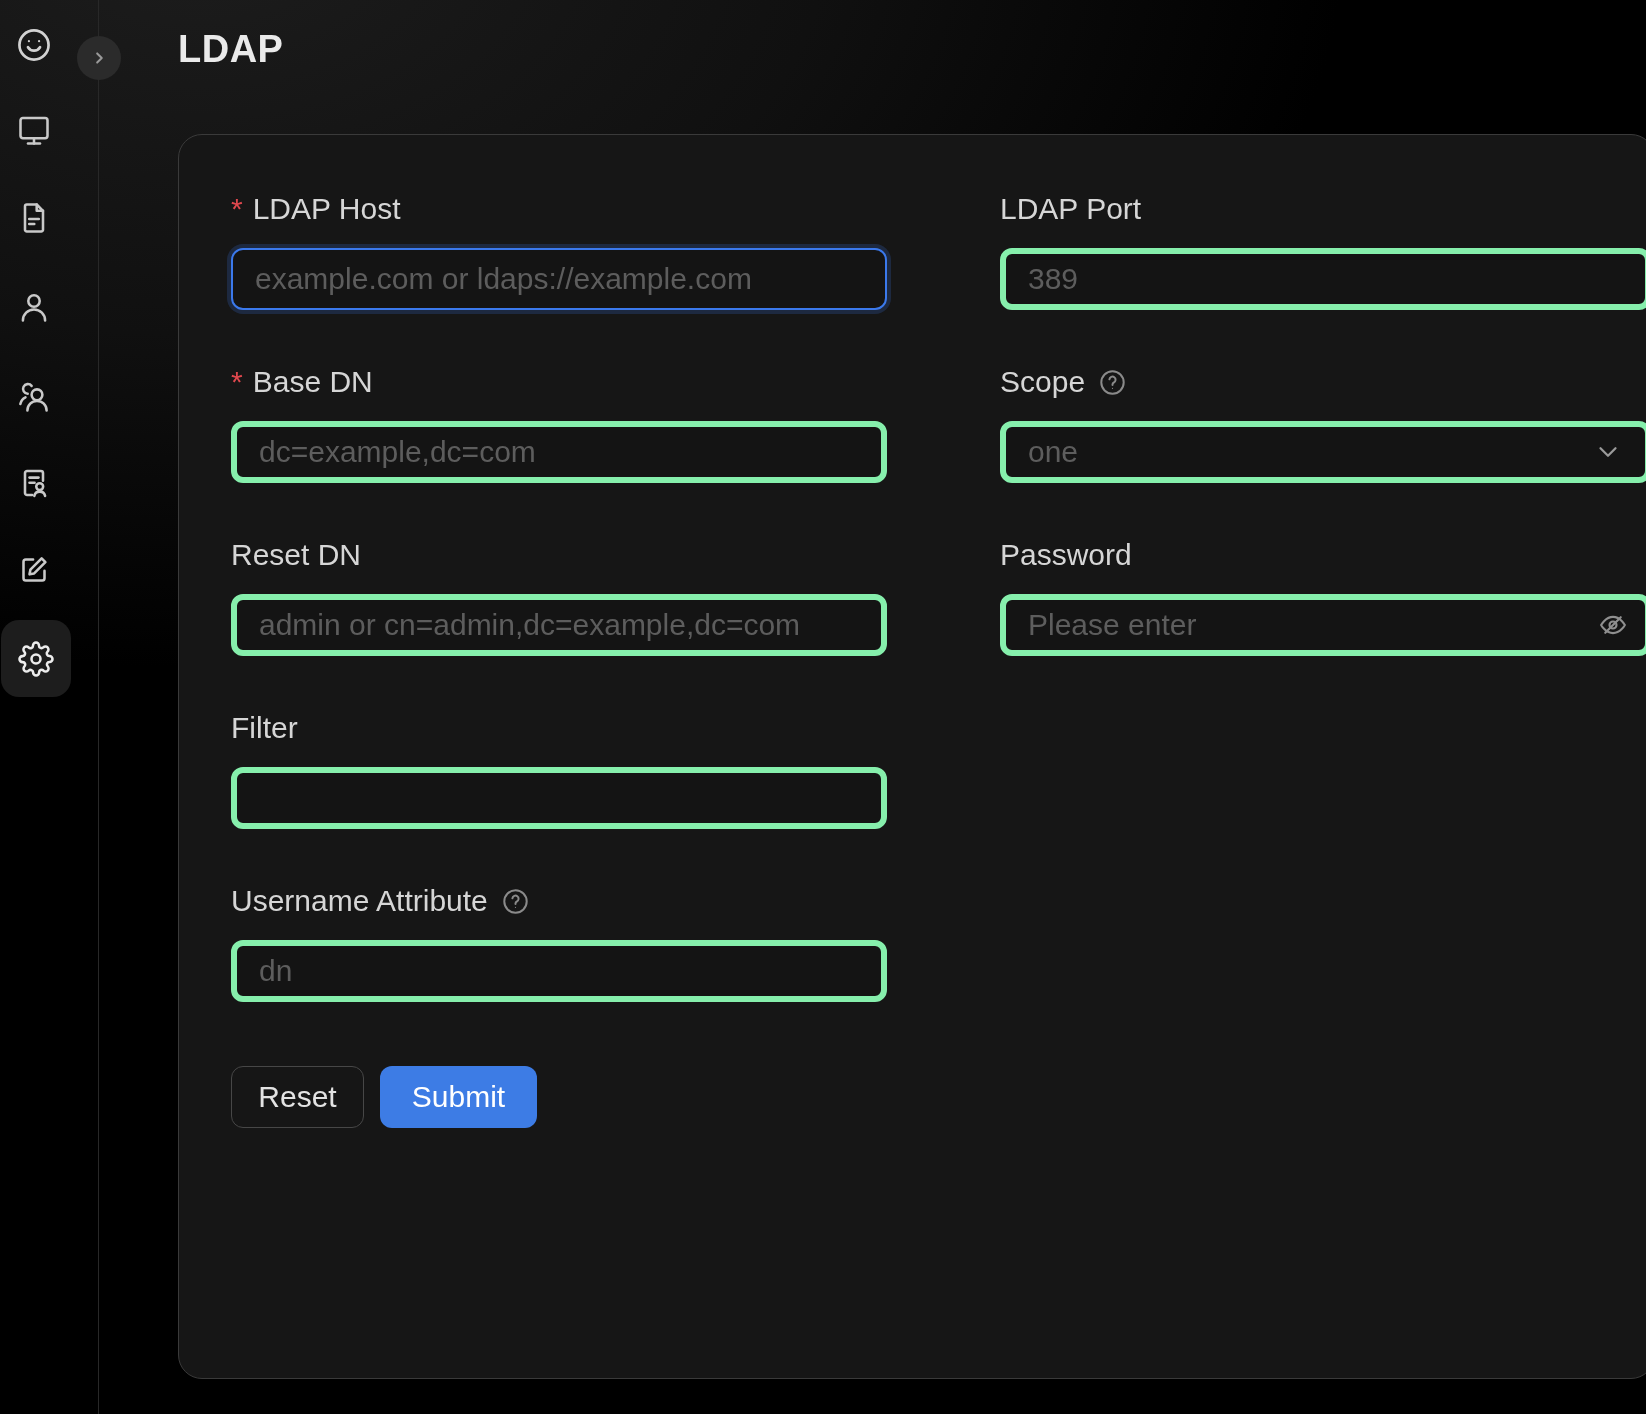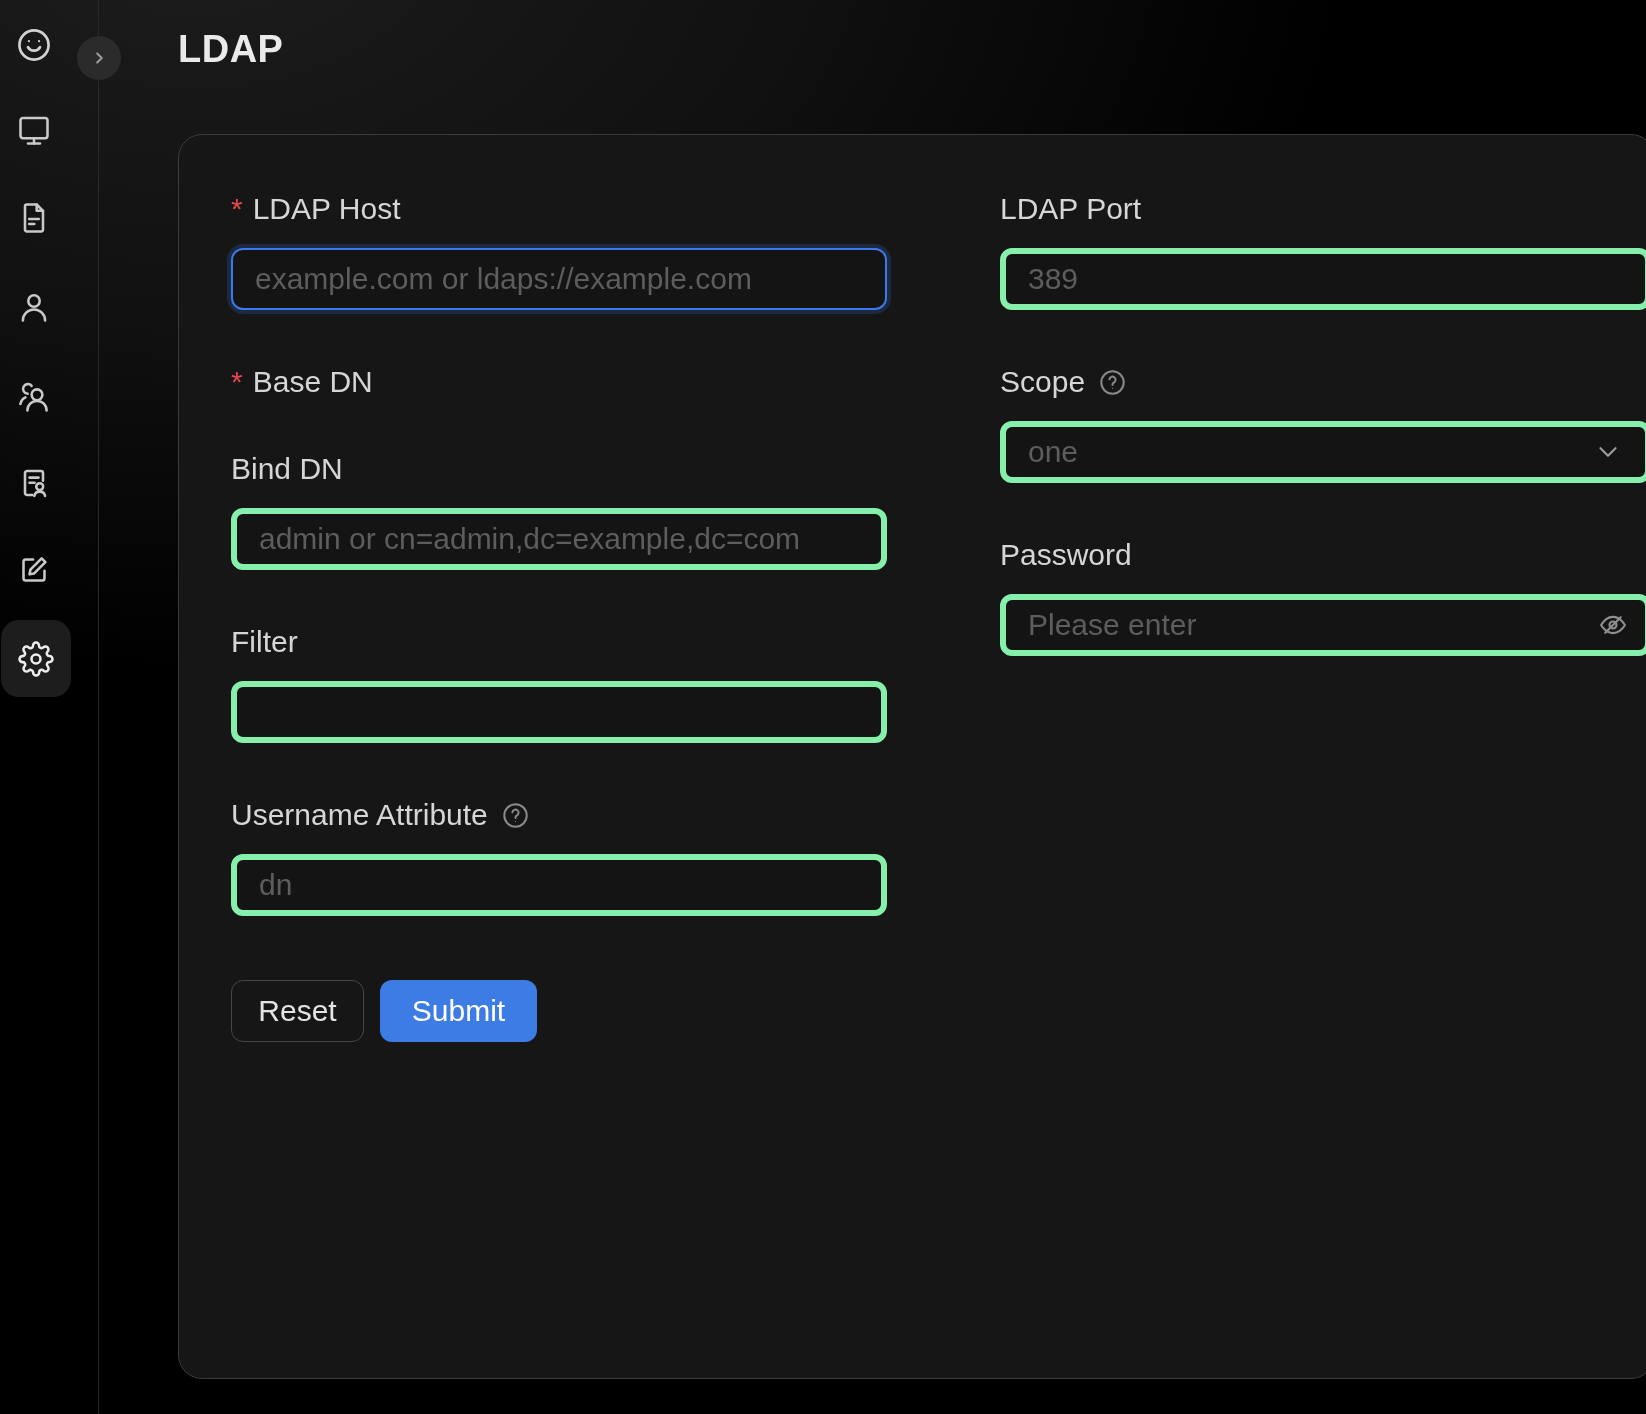--- a/index.html
+++ b/index.html
@@ -193,25 +193,26 @@
           <span>LDAP Host</span>
         </div>
         <input type="text" class="text-input focused" placeholder="example.com or ldaps://example.com" style="">
       </div>
 
       <div class="field">
         <div class="field-label">
           <span class="required-mark">*</span>
           <span>Base DN</span>
         </div>
-      </div>
-
-      <div class="field">
-        <div class="field-label">
-          <span>Bind DN</span>
+        <input type="text" class="text-input" placeholder="dc=example,dc=com" style="">
+      </div>
+
+      <div class="field">
+        <div class="field-label">
+          <span>Reset DN</span>
         </div>
         <input type="text" class="text-input" placeholder="admin or cn=admin,dc=example,dc=com" style="">
       </div>
 
       <div class="field">
         <div class="field-label">
           <span>Filter</span>
         </div>
         <input type="text" class="text-input" placeholder="" style="">
       </div>

